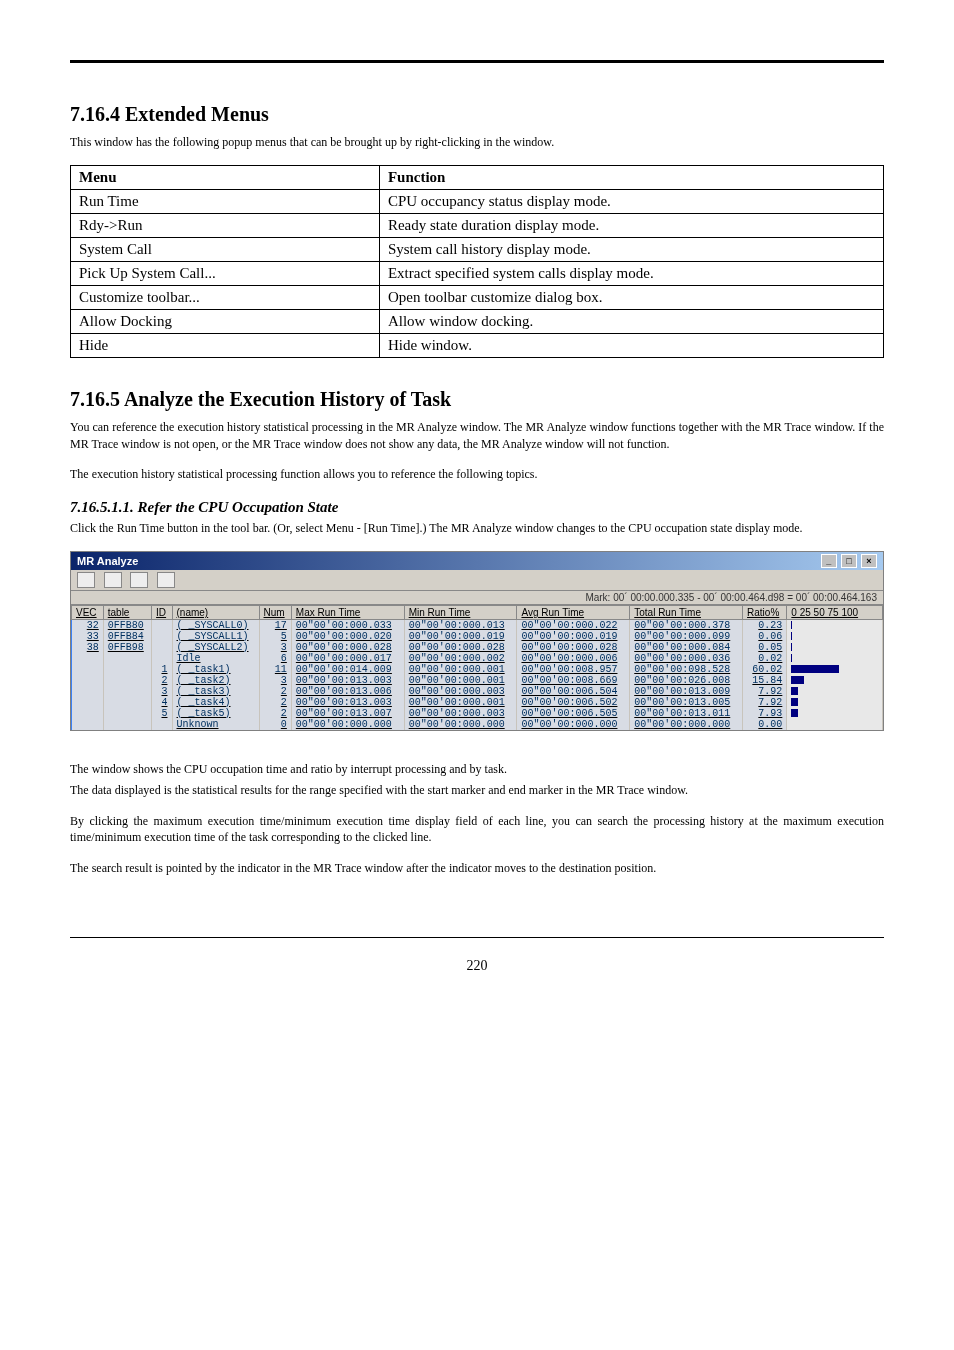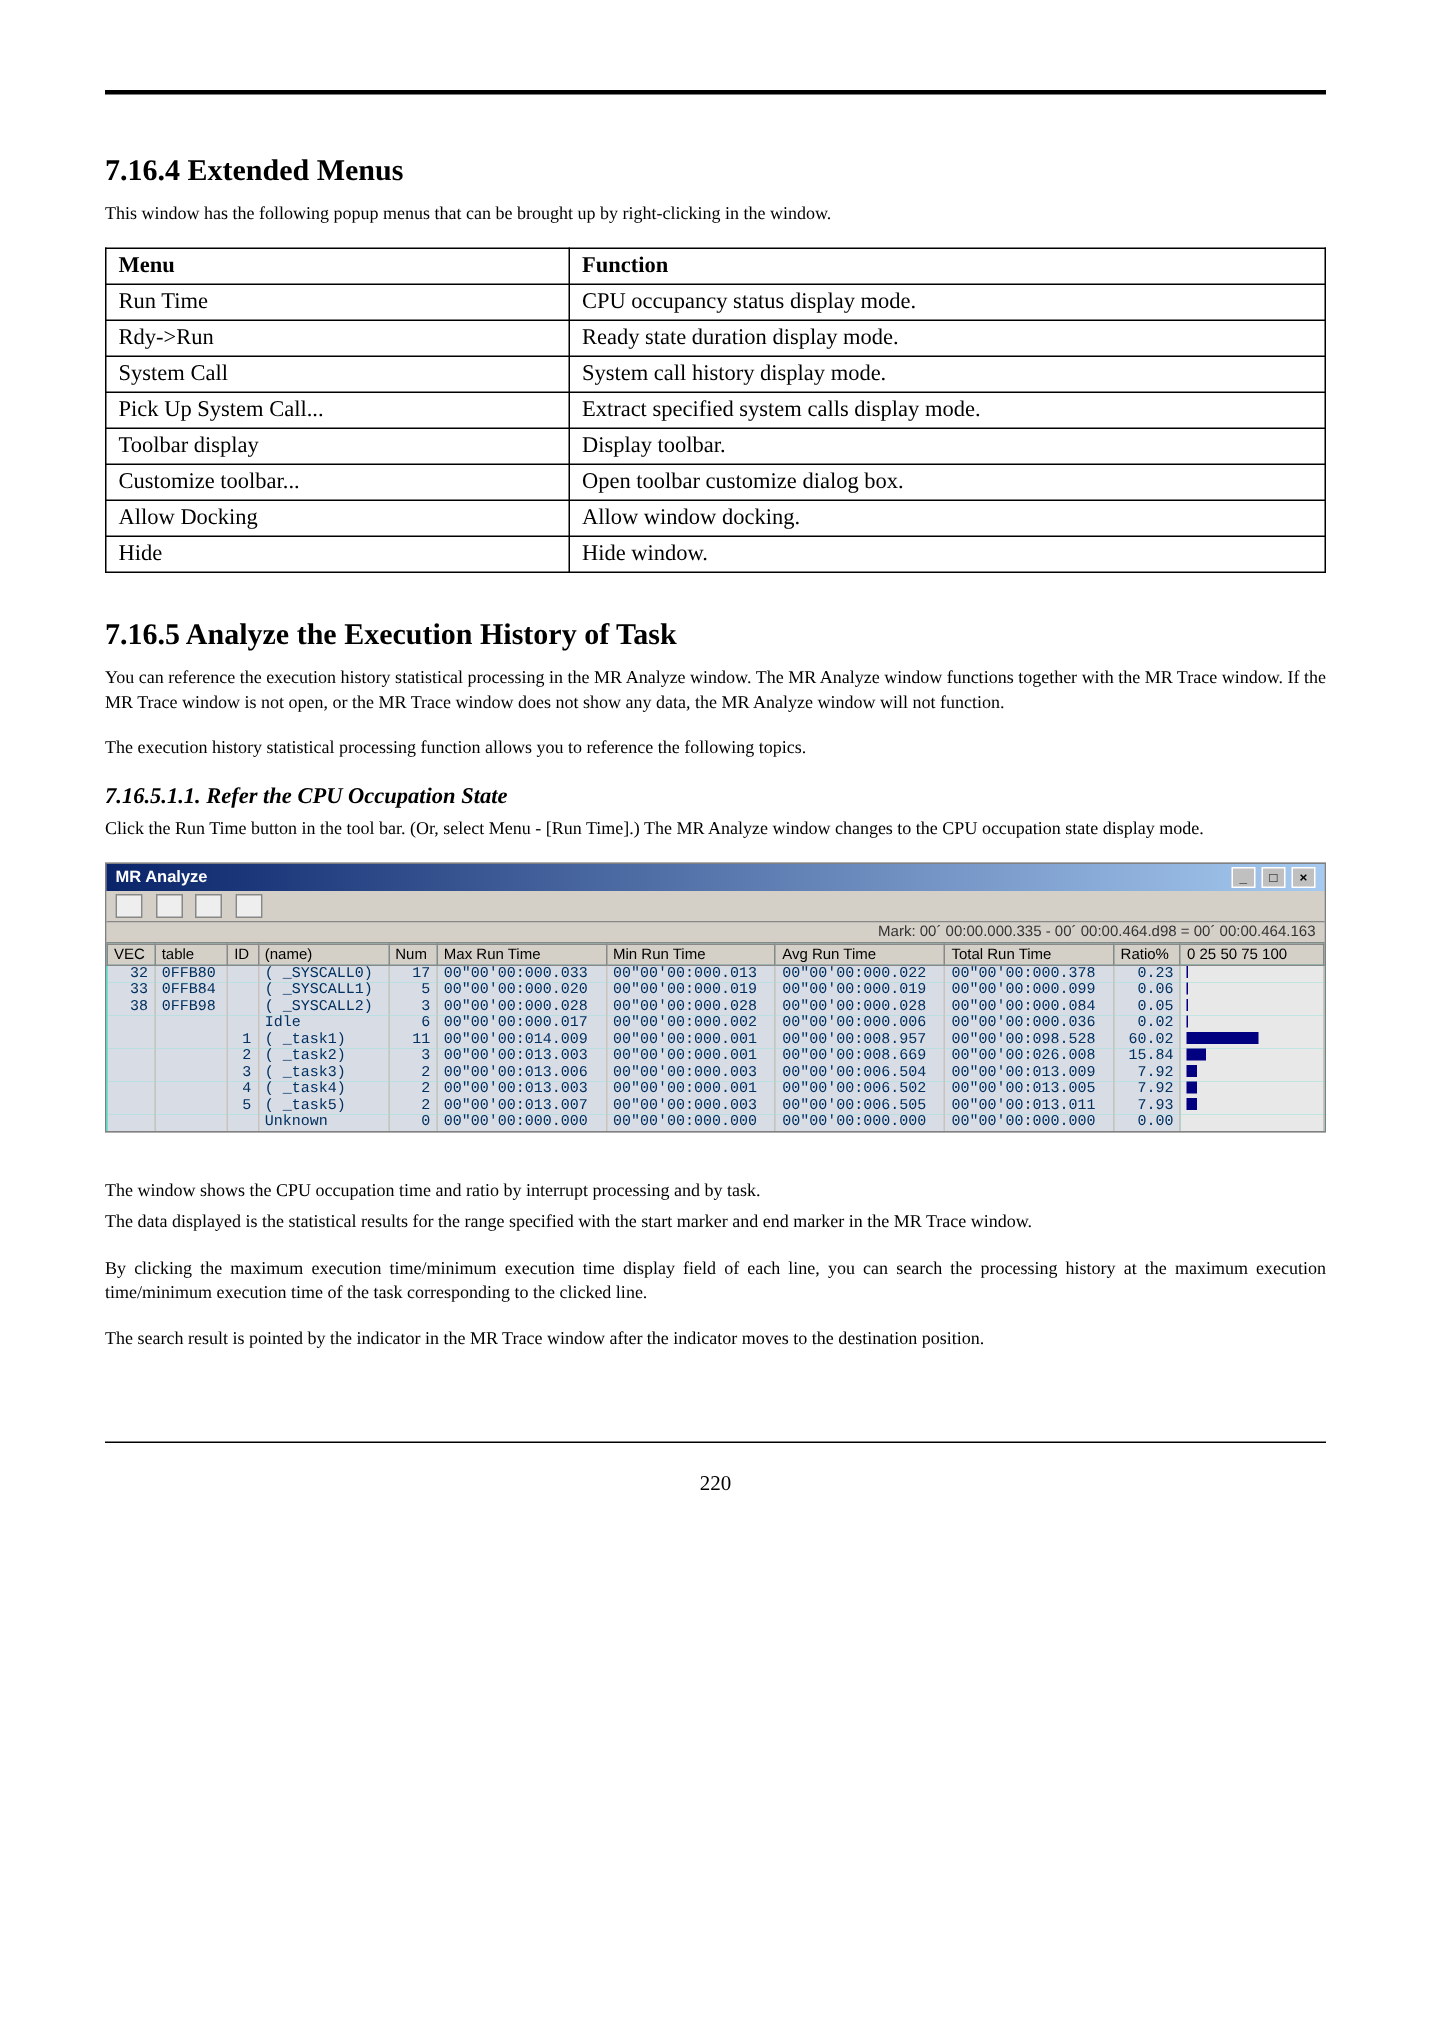--- a/index.html
+++ b/index.html
@@ -101,21 +101,22 @@
     font-size: 10px;
     color: #333;
     font-family: Tahoma, sans-serif;
     text-align: right;
   }
   table.analyze {
     border-collapse: collapse;
     width: 100%;
     font-family: "Courier New", monospace;
     font-size: 10px;
-    background: #5eead4;
+    background: #3b82f6;
+    text-decoration: underline;
   }
   table.analyze th {
     background: #d4d0c8;
     color: #000;
     border: 1px solid #888;
     padding: 1px 4px;
     font-weight: normal;
     text-align: left;
     font-family: Tahoma, sans-serif;
   }
@@ -176,24 +177,20 @@
         <td>Rdy-&gt;Run</td>
         <td>Ready state duration display mode.</td>
       </tr>
       <tr>
         <td>System Call</td>
         <td>System call history display mode.</td>
       </tr>
       <tr>
         <td>Pick Up System Call...</td>
         <td>Extract specified system calls display mode.</td>
-      </tr>
-      <tr>
-        <td>Toolbar display</td>
-        <td>Display toolbar.</td>
       </tr>
       <tr>
         <td>Customize toolbar...</td>
         <td>Open toolbar customize dialog box.</td>
       </tr>
       <tr>
         <td>Allow Docking</td>
         <td>Allow window docking.</td>
       </tr>
       <tr>

